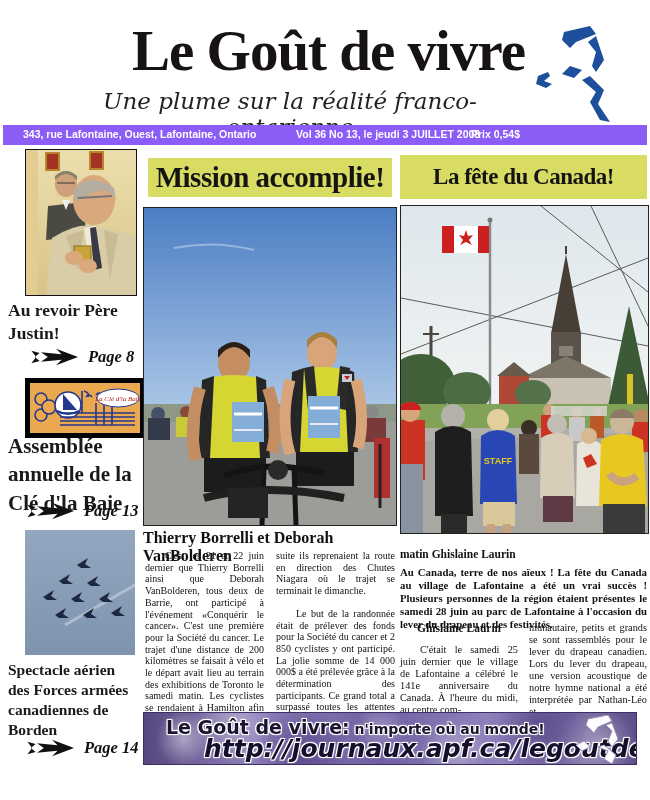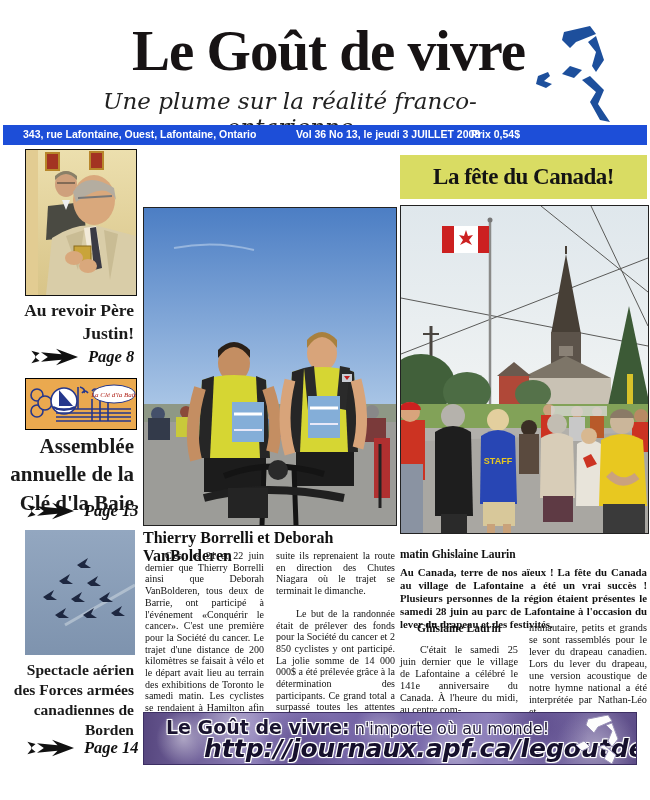--- a/index.html
+++ b/index.html
@@ -5,28 +5,28 @@
   html,body{margin:0;padding:0;background:#fff;}
   #page{position:relative;width:650px;height:800px;background:#fff;overflow:hidden;
         font-family:"Liberation Serif",serif;color:#111;}
 
   
   .masthead-title{position:absolute;top:22px;left:55px;width:470px;text-align:right;
     font-size:57px;font-weight:bold;letter-spacing:-1px;color:#171314;line-height:1;}
   .masthead-tagline{position:absolute;top:88px;left:60px;width:460px;text-align:center;
     font-family:"DejaVu Serif",serif;font-style:italic;font-size:23px;color:#222;}
   .gull-logo{position:absolute;top:26px;left:512px;}
-  .infobar{position:absolute;top:125px;left:3px;width:644px;height:20px;background:#1d4ed8;}
+  .infobar{position:absolute;top:125px;left:3px;width:644px;height:20px;background:#8b5cf6;}
   .infobar span{position:absolute;top:3px;color:#fff;font-family:"Liberation Sans",sans-serif;
     font-weight:bold;font-size:10.5px;white-space:nowrap;}
   .info-address{left:20px;} .info-edition{left:293px;} .info-price{left:468px;}
 
   
   .side-photo{position:absolute;border:1.5px solid #111;overflow:hidden;}
-  .side-head{position:absolute;left:8px;width:126px;text-align:right;font-weight:bold;color:#1a1a1a;}
+  .side-head{position:absolute;left:8px;width:126px;text-align:left;font-weight:bold;color:#1a1a1a;}
   .pageref{position:absolute;display:flex;align-items:center;gap:10px;}
   .pageref .pg{font-style:italic;font-weight:bold;font-size:16.5px;}
 
   
   .headline-box{position:absolute;background:#d9dc63;display:flex;align-items:center;justify-content:center;}
   .headline-box h1{margin:0;font-size:29px;font-weight:bold;color:#141414;letter-spacing:-.5px;}
   .art-photo{position:absolute;border:1px solid #222;overflow:hidden;}
   .photo-caption{position:absolute;font-weight:bold;font-size:16px;text-align:left;}
   .credit{position:absolute;font-weight:bold;font-size:11.5px;}
   .bodycols{position:absolute;display:flex;}
@@ -46,21 +46,21 @@
       radial-gradient(circle at 32% 80%, rgba(60,40,110,.55), rgba(60,40,110,0) 14%),
       radial-gradient(circle at 48% 30%, rgba(255,255,255,.30), rgba(255,255,255,0) 10%),
       radial-gradient(circle at 63% 75%, rgba(255,255,255,.33), rgba(255,255,255,0) 11%),
       radial-gradient(circle at 80% 25%, rgba(60,40,110,.5), rgba(60,40,110,0) 13%),
       radial-gradient(circle at 92% 65%, rgba(255,255,255,.38), rgba(255,255,255,0) 9%),
       linear-gradient(90deg,#57477f,#8d7fb8 22%,#6f5fa2 48%,#9184bd 72%,#5d4d88);}
   .banner-line1{position:absolute;top:3px;left:22px;white-space:nowrap;
     font-family:"DejaVu Sans",sans-serif;color:#1a1430;
     text-shadow:-1px -1px 0 #fff,1px -1px 0 #fff,-1px 1px 0 #fff,1px 1px 0 #fff,0 0 3px #fff;}
   .banner-brand{font-size:19px;font-weight:bold;}
-  .banner-rest{font-size:16px;font-weight:normal;}
+  .banner-rest{font-size:14px;font-weight:bold;}
   .banner-url{position:absolute;top:21px;left:60px;white-space:nowrap;
     font-family:"DejaVu Sans",sans-serif;font-style:italic;font-weight:bold;font-size:25px;color:#16102c;
     text-shadow:-1px -1px 0 #fff,1px -1px 0 #fff,-1px 1px 0 #fff,1px 1px 0 #fff,0 0 3px #fff;}
   .banner-gull{position:absolute;right:4px;top:2px;}
 </style>
 </head>
 <body>
 
 <div id="page">
 
@@ -115,21 +115,21 @@
   </div>
   <div class="side-head" style="top:299px;font-size:17.5px;line-height:1.3;">Au revoir Père Justin!</div>
   <div class="pageref" style="left:30px;top:346px;text-align:right;">
     <svg width="48" height="22" viewBox="0 0 70 28">
       <path d="M70,14 L38,2 L46,10 L16,7 L26,14 L16,21 L46,18 L38,26 Z" fill="#111"></path>
       <path d="M14,8 L2,5 L9,14 L2,23 L14,20 L7,14 Z" fill="#111"></path>
     </svg>
     <span class="pg">Page 8</span>
   </div>
 
-  <div class="side-photo" style="left:25px;top:378px;width:110px;height:50px;border:1px solid #000000;">
+  <div class="side-photo" style="left:25px;top:378px;width:110px;height:50px;border:5px solid #000000;">
     <svg width="110" height="50" viewBox="0 0 110 50">
       <rect width="110" height="50" fill="#eaa94f"></rect>
       <g stroke="#25378c" fill="none" stroke-width="1.6">
         <circle cx="11" cy="16" r="6" fill="#eaa94f"></circle>
         <circle cx="11" cy="32" r="6" fill="#eaa94f"></circle>
         <circle cx="19" cy="24" r="7" fill="#eaa94f"></circle>
         <circle cx="38" cy="22" r="13" fill="#fff"></circle>
         <line x1="30" y1="34" x2="105" y2="34"></line>
           <line x1="30" y1="38" x2="105" y2="38"></line>
         <line x1="30" y1="42" x2="105" y2="42"></line>
@@ -182,20 +182,23 @@
   </div>
   <div class="side-head" style="top:660px;font-size:15.5px;line-height:1.3;">Spectacle aérien des Forces armées canadiennes de Borden</div>
   <div class="pageref" style="left:26px;top:737px;">
     <svg width="48" height="22" viewBox="0 0 70 28">
       <path d="M70,14 L38,2 L46,10 L16,7 L26,14 L16,21 L46,18 L38,26 Z" fill="#111"></path>
       <path d="M14,8 L2,5 L9,14 L2,23 L14,20 L7,14 Z" fill="#111"></path>
     </svg>
     <span class="pg">Page 14</span>
   </div>
 
+  <div class="headline-box" style="left:148px;top:158px;width:244px;height:39px;">
+    <h1>Mission accomplie!</h1>
+  </div>
 
   <div class="art-photo" style="left:143px;top:207px;width:252px;height:317px;">
     <svg width="252" height="317" viewBox="0 0 252 317">
       <defs>
           <linearGradient id="csky" x1="0" y1="0" x2="0" y2="1">
         <stop offset="0" stop-color="#4c7ec4"></stop>
             <stop offset="1" stop-color="#aac6e6"></stop>
           </linearGradient>
         </defs>
       <rect width="252" height="200" fill="url(#csky)"></rect>

